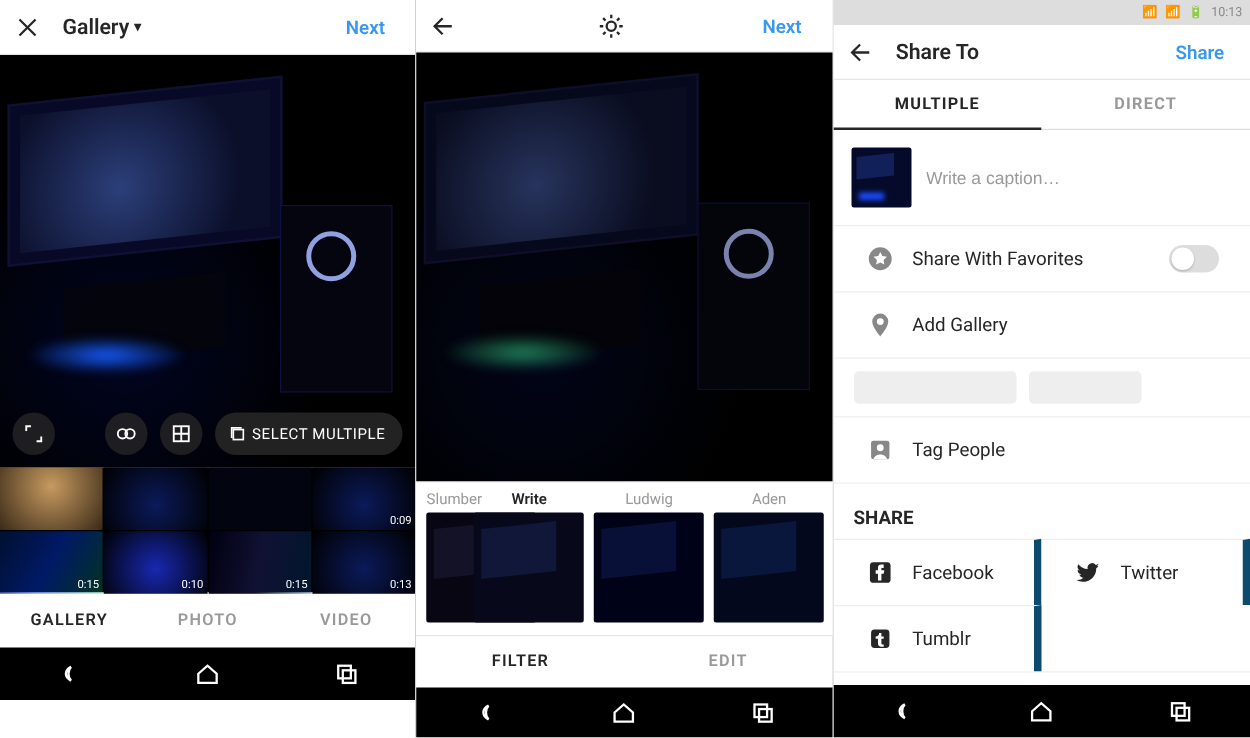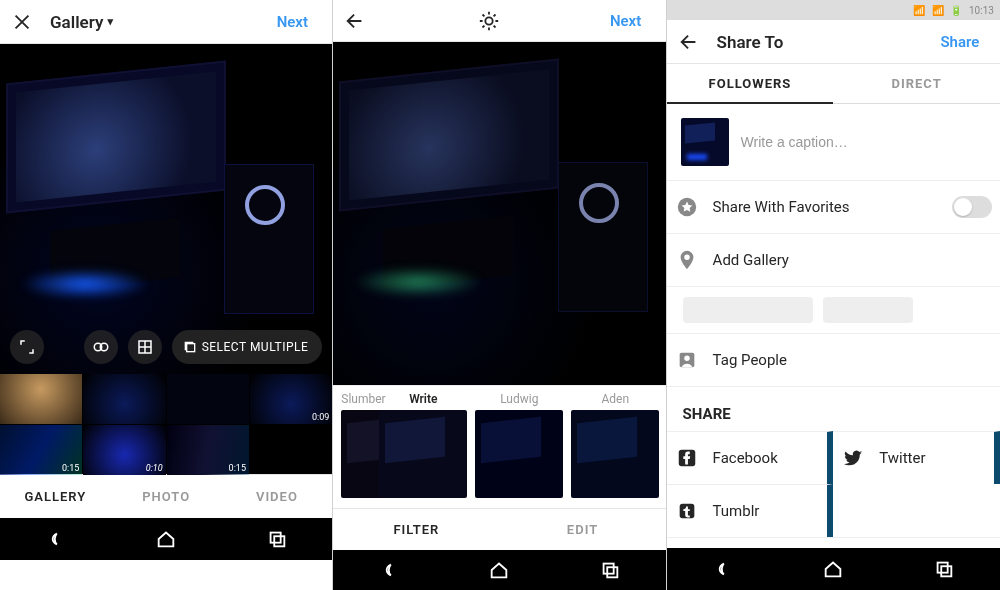--- a/index.html
+++ b/index.html
@@ -36,21 +36,21 @@
 
   
   .grid { height: 100px; display:grid; grid-template-columns: repeat(4,1fr); grid-auto-rows:50px; gap:1px; background:#000; }
   .thumb { background:#0a0d2a; position:relative; overflow:hidden;}
   .thumb .dur{position:absolute;right:3px;bottom:2px;font-size:9px;color:#fff;}
   .thumb.g1{background:radial-gradient(circle at 50% 30%,#c79a60,#3a2a18);}
   .thumb.g2{background:linear-gradient(120deg,#001030,#0040ff66,#00ffaa33);}
   .thumb.g3{background:radial-gradient(circle at 50% 60%,#0b1a5a,#000);}
   .thumb.g4{background:linear-gradient(100deg,#001,#113,#05a4);}
   .thumb.g5{background:#020410;}
-  .thumb.g6{background:radial-gradient(circle at 50% 60%,#1828b0,#000);font-style:italic;}
+  .thumb.g6{background:radial-gradient(circle at 50% 60%,#1828b0,#000);}
 
   
   .tabs { height:44px; display:flex; border-top:1px solid #e5e5e5;}
   .tab { flex:1; display:flex; align-items:center; justify-content:center; font-size:13px; letter-spacing:1px; color:#999; cursor:pointer; font-weight:600;}
   .tab.active{color:#262626;}
   .tabs.twocol .tab{font-size:13px;}
 
   
   .navbar{height:42px;background:#000;display:flex;align-items:center;justify-content:space-around;}
   .navbar .nb{width:22px;height:22px;cursor:pointer;}
@@ -79,21 +79,21 @@
   .sharetabs .st{flex:1;display:flex;align-items:center;justify-content:center;font-size:13px;font-weight:700;letter-spacing:1px;color:#999;cursor:pointer;position:relative;}
   .sharetabs .st.active{color:#262626;}
   .sharetabs .st.active::after{content:"";position:absolute;left:0;right:0;bottom:-1px;height:2px;background:#262626;}
   .shbody{flex:1;overflow:auto;background:#fafafa;}
   .caprow{display:flex;gap:12px;padding:14px;background:#fff;}
   .caprow .mini-preview{width:48px;height:48px;background:#060a2a;border-radius:2px;position:relative;overflow:hidden;}
   .caprow .mini-preview .m1{position:absolute;left:4px;top:6px;width:30px;height:18px;background:#12205a;transform:skew(0deg,-6deg);}
   .caprow .mini-preview .m2{position:absolute;left:6px;bottom:6px;width:20px;height:6px;background:#1a4bff;filter:blur(2px);}
   .caprow input{flex:1;border:none;outline:none;font-size:14px;color:#262626;background:transparent;}
   .caprow input::placeholder{color:#999;}
-  .listrow{display:flex;align-items:center;gap:14px;padding:14px 8px;background:#fff;border-top:1px solid #eee;cursor:pointer;}
+  .listrow{display:flex;align-items:center;gap:14px;padding:14px 25px;background:#fff;border-top:1px solid #eee;cursor:pointer;}
   .listrow .ricon{width:24px;height:24px;display:flex;align-items:center;justify-content:center;color:#888;}
   .listrow .ricon svg{width:22px;height:22px;}
   .listrow .rlabel{flex:1;font-size:15px;color:#262626;}
   .toggle{width:40px;height:22px;border-radius:11px;background:#ddd;position:relative;}
   .toggle::after{content:"";position:absolute;left:2px;top:2px;width:18px;height:18px;border-radius:50%;background:#fff;box-shadow:0 1px 2px rgba(0,0,0,0.2);}
   .chiprow{display:flex;gap:10px;padding:10px 16px;background:#fff;border-top:1px solid #eee;}
   .chip{height:26px;background:#eee;border-radius:4px;}
   .chip.w1{width:130px;} .chip.w2{width:90px;}
   .section-title{padding:18px 16px 8px;font-size:15px;font-weight:700;color:#262626;background:#fff;border-top:1px solid #eee;}
   .gridshare{display:grid;grid-template-columns:1fr 1fr;background:#fff;}
@@ -175,20 +175,23 @@
         </div>
       <div class="thumb g2">
           <span class="dur">0:15</span>
         </div>
       <div class="thumb g6">
           <span class="dur">0:10</span>
         </div>
       <div class="thumb g4">
           <span class="dur">0:15</span>
         </div>
+      <div class="thumb g3">
+          <span class="dur">0:13</span>
+        </div>
     </div>
 
     <div class="tabs">
       <div class="tab active">GALLERY</div>
       <div class="tab">PHOTO</div>
       <div class="tab">VIDEO</div>
     </div>
 
     <div class="navbar">
       <span class="nb"><svg viewBox="0 0 24 24" stroke-width="2">
@@ -294,21 +297,21 @@
           <svg viewBox="0 0 24 24" fill="none" stroke-width="2">
               <path d="M19 12H5M11 5l-7 7 7 7"></path>
             </svg>
         </span>
       </div>
       <div class="center">Share To</div>
       <div class="right">Share</div>
     </div>
 
     <div class="sharetabs">
-      <div class="st active">FOLLOWERS</div>
+      <div class="st active">MULTIPLE</div>
       <div class="st">DIRECT</div>
     </div>
 
     <div class="shbody">
       <div class="caprow">
         <div class="mini-preview">
             <div class="m1"></div>
             <div class="m2"></div>
           </div>
         <input type="text" placeholder="Write a caption…" style="">

